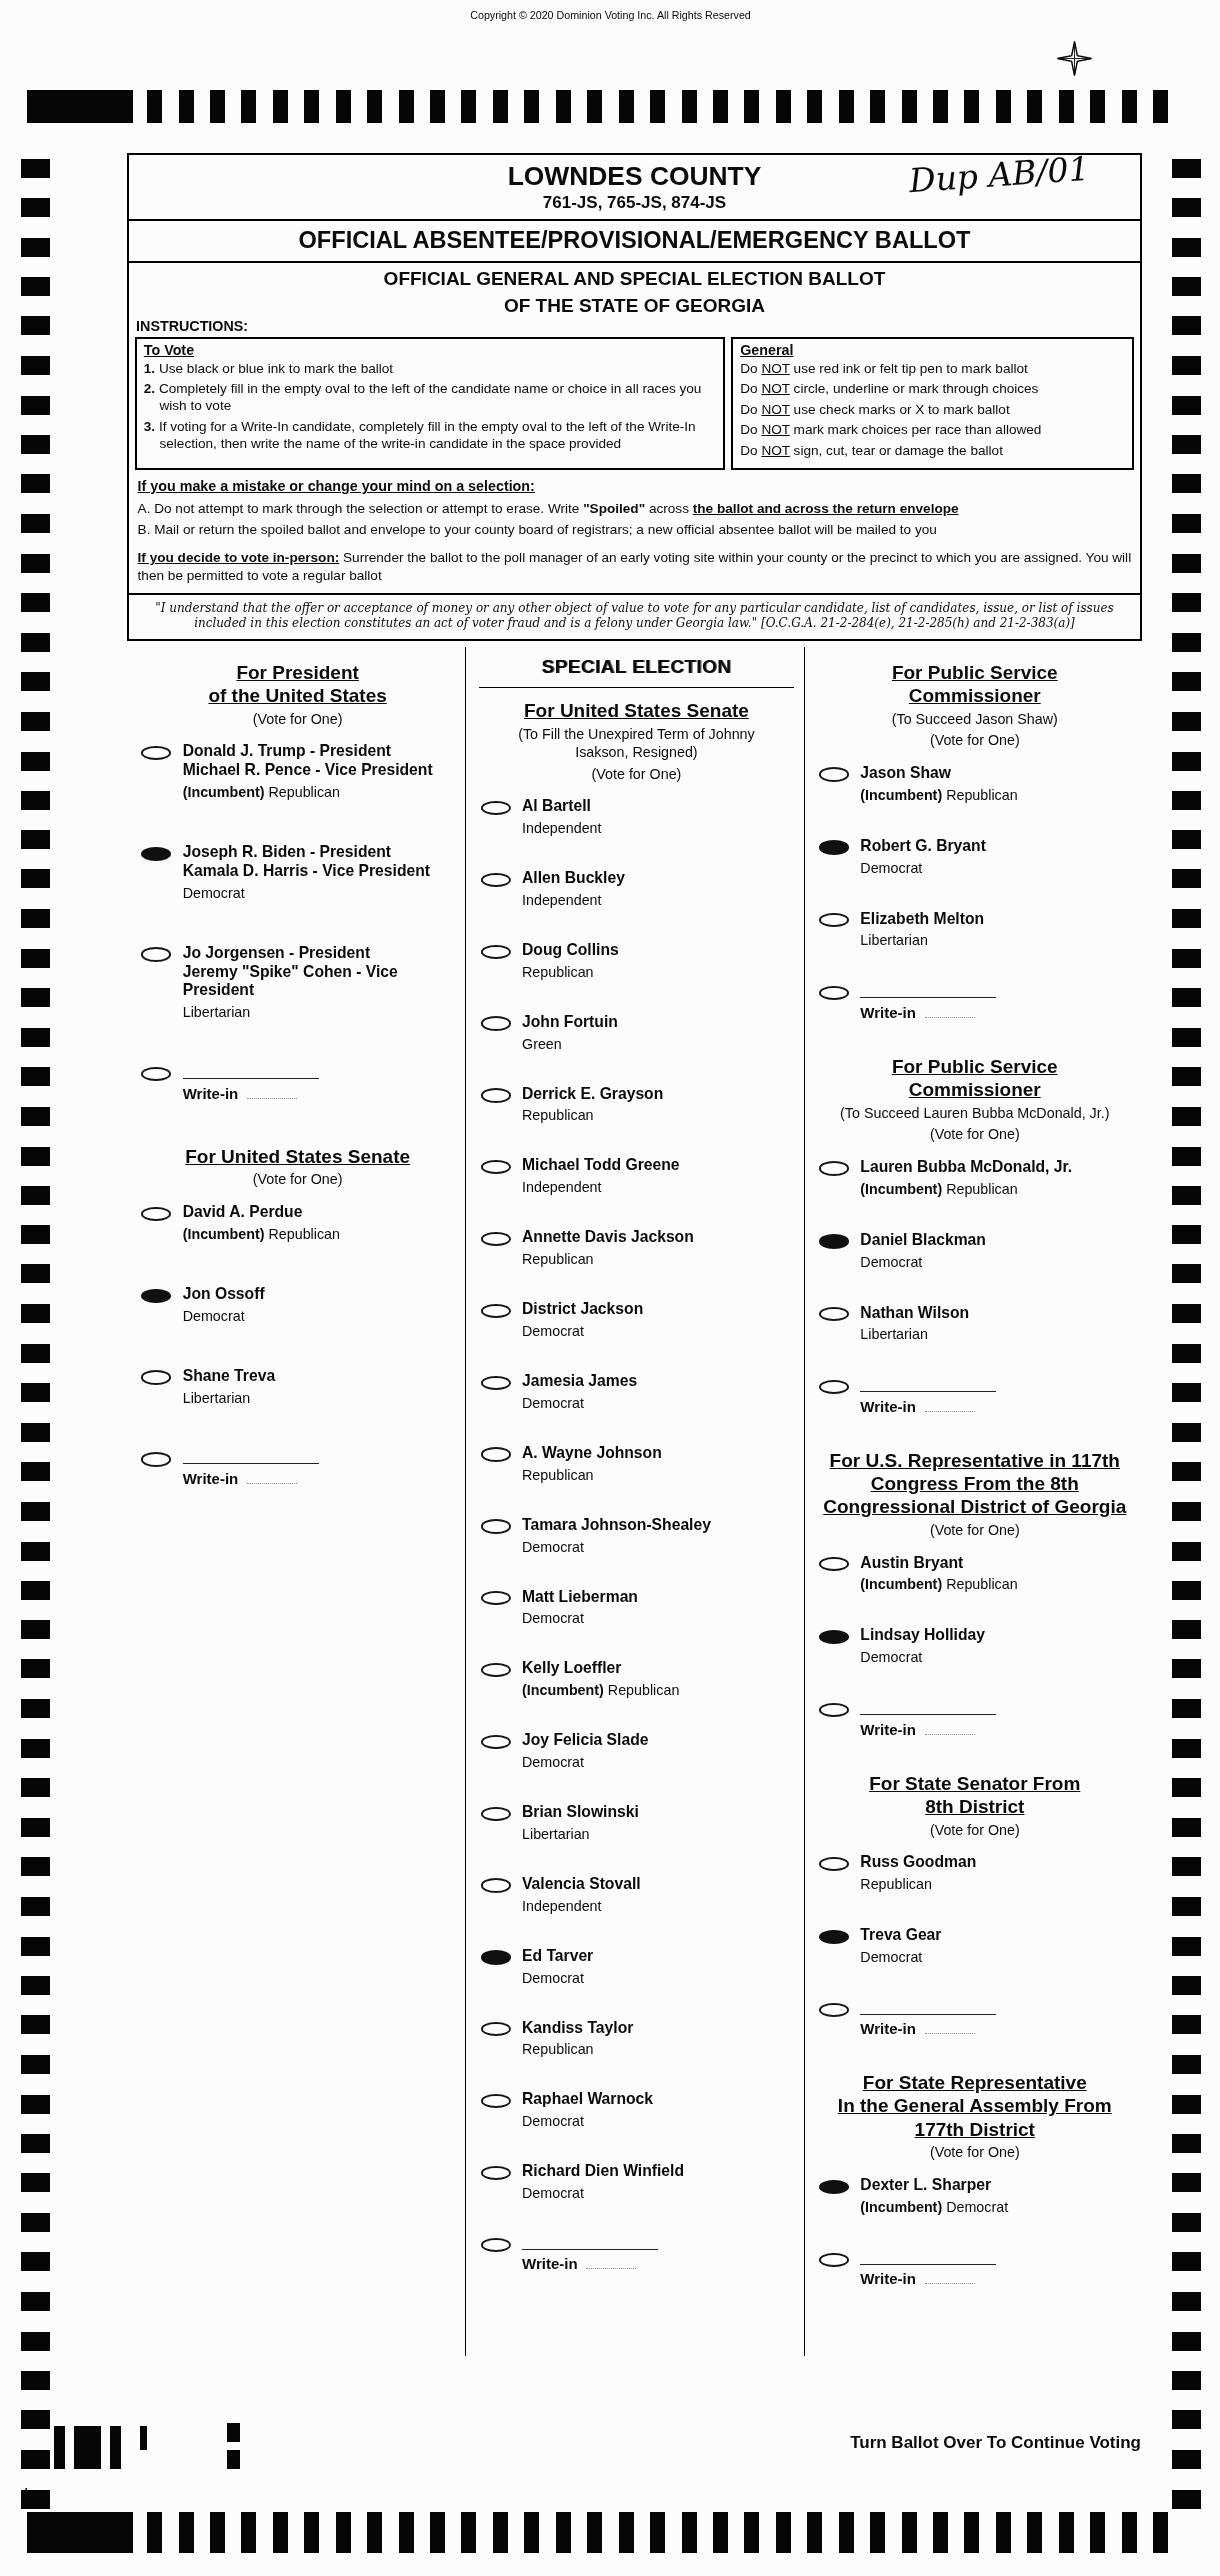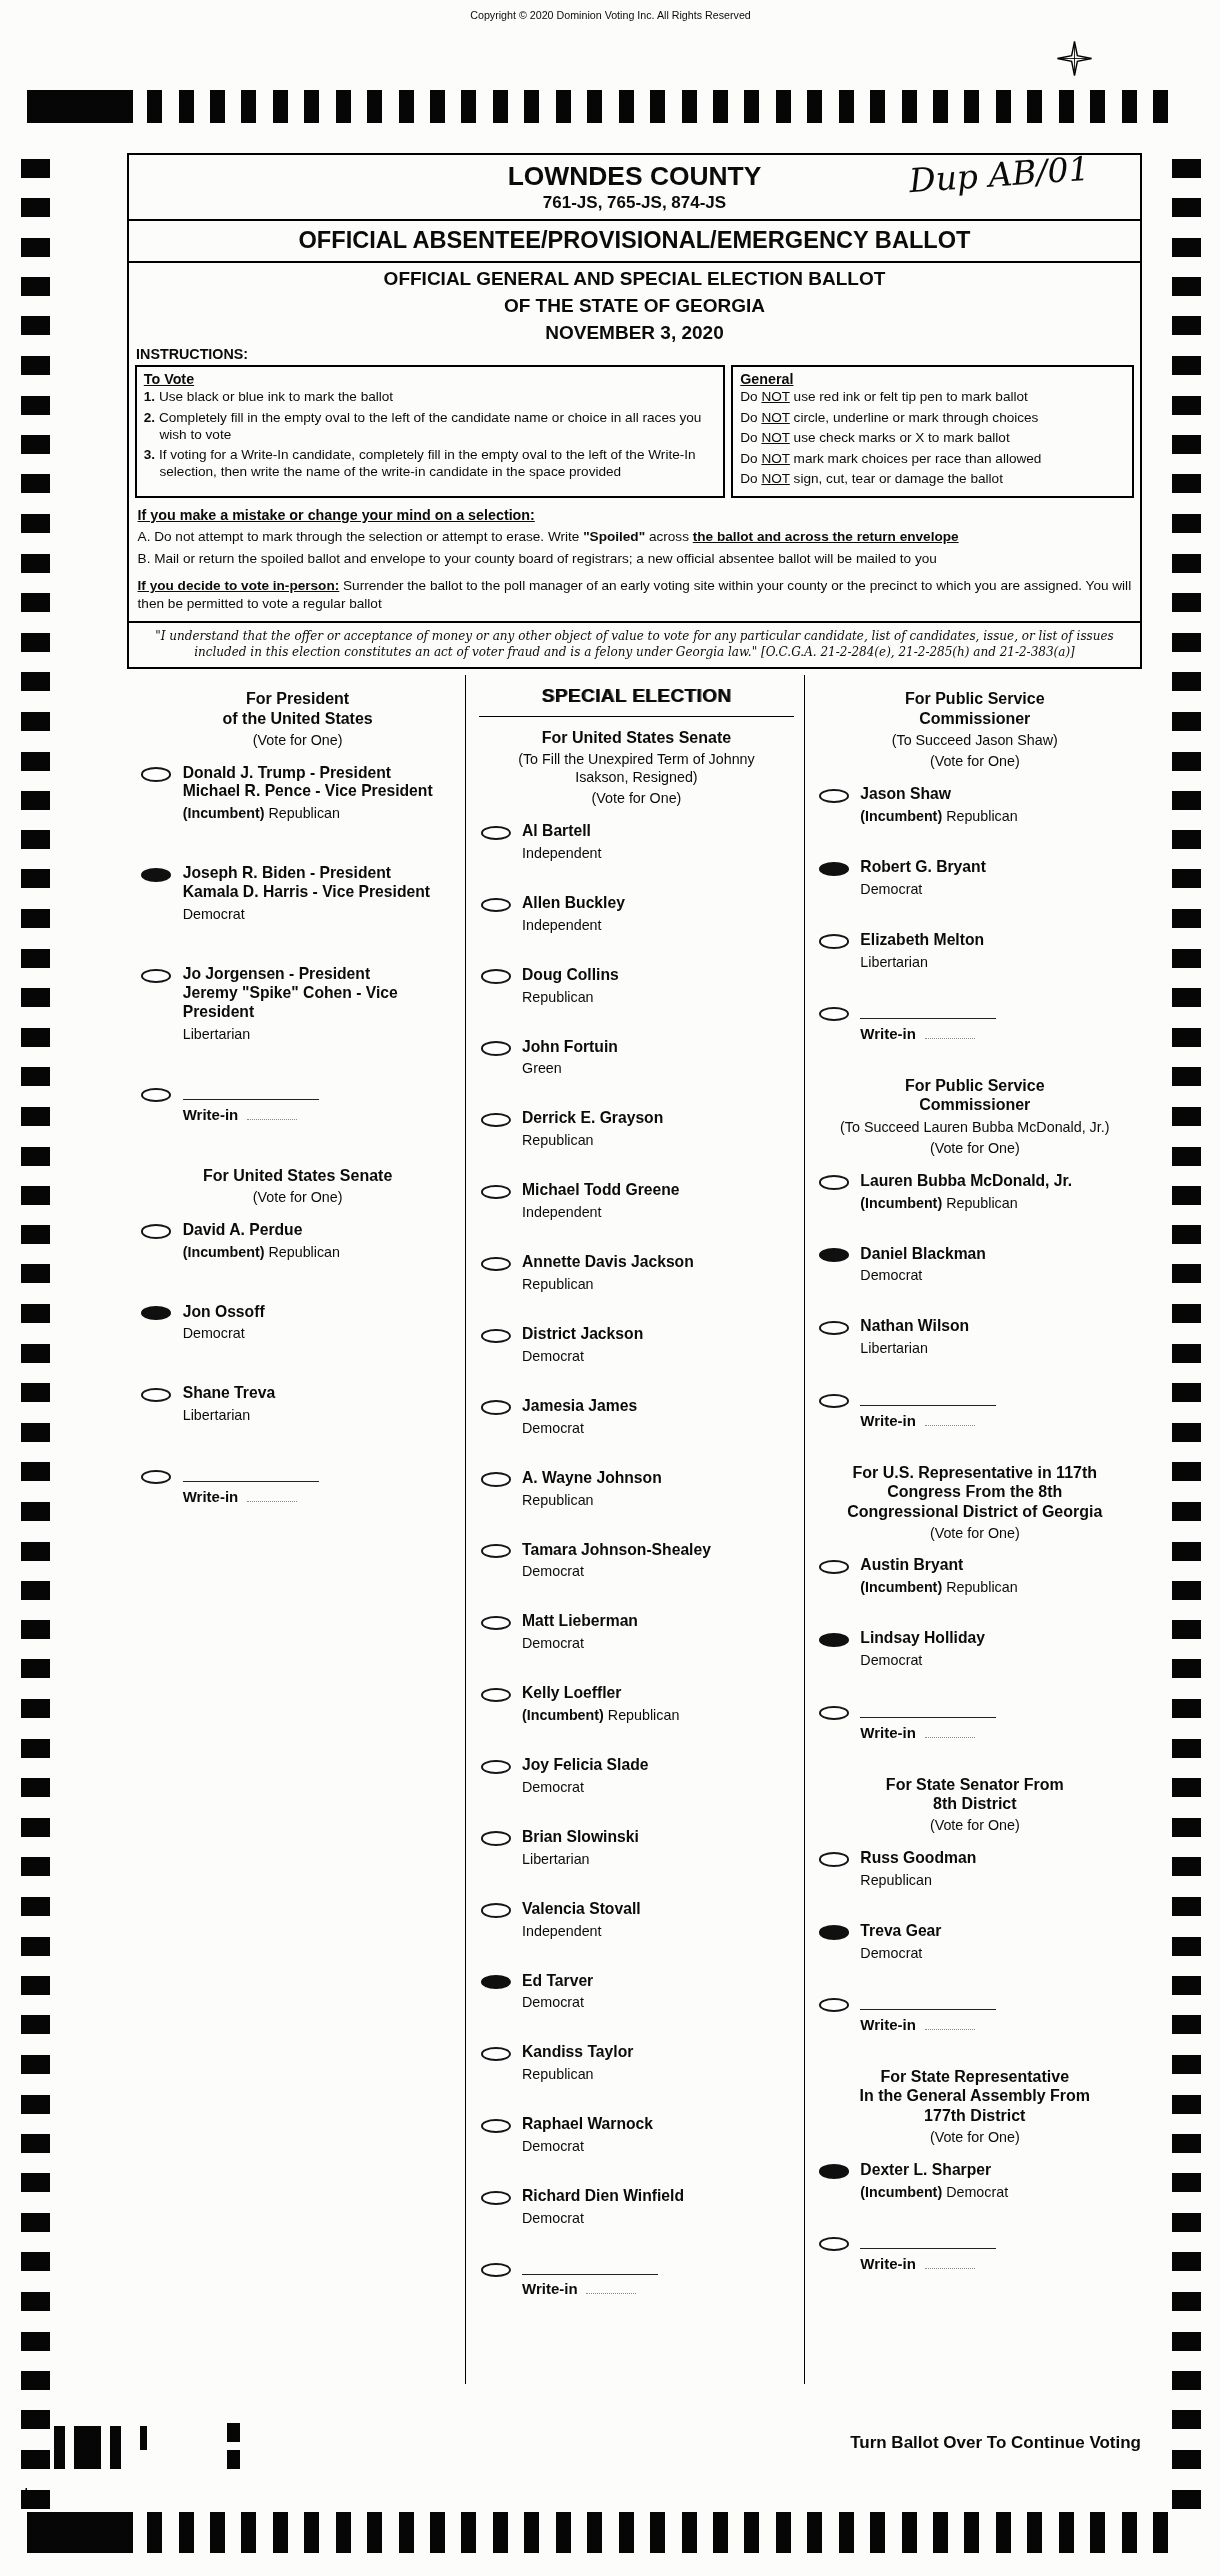--- a/index.html
+++ b/index.html
@@ -36,21 +36,21 @@
            font-size:12px; text-align:center; padding:5.7px 14.3px 7.1px; line-height:1.3; }
   .b { font-weight:bold; }
   .u { text-decoration:underline; }
   .columns { display:flex; align-items:stretch; margin-top:5.7px; min-height:1709px; }
   .col { width:33.333%; padding:2.9px 7.1px 0 10px; }
   .col + .col { border-left:1.4px solid #000; }
   .col-banner { text-align:center; font-size:19px; font-weight:bold; letter-spacing:0.4px;
                 padding:5.7px 0 8.6px; border-bottom:1.4px solid #000; margin:1.4px 2.9px 11.4px;
                 text-shadow:1.1px 0 0 rgba(0,0,0,.6); }
   .contest-head { text-align:center; margin:11.4px 0 15.7px; }
-  .contest-title { font-size:16px; font-weight:bold; line-height:1.22; }
+  .contest-title { font-size:19px; font-weight:bold; line-height:1.22;text-decoration:underline; }
   .contest-sub { font-size:14.3px; line-height:1.25; margin-top:3.6px; }
   .contest-vote { font-size:14.3px; margin-top:3.6px; }
   .cand { display:flex; align-items:flex-start; margin:0 0 34px 4.3px; }
   #col-0 .cand { margin-bottom:43px; }
   #col-1 .cand { margin-bottom:33px; }
   #col-2 .cand { margin-bottom:34px; }
   .oval { flex:0 0 auto; width:30px; height:14.3px; border:2.1px solid #161616; border-radius:50%;
           margin:3.6px 11.4px 0 0; background:#fff; }
   .oval.filled { background:#101010; border-color:#101010; }
   .cand-name { font-size:15.7px; font-weight:bold; line-height:1.2; }
@@ -75,21 +75,20 @@
   <div class="content">
     <div class="top-box">
       <div class="handwriting">Dup AB/01</div>
       <div class="county">LOWNDES COUNTY</div>
       <div class="precincts">761-JS, 765-JS, 874-JS</div>
       <div class="rule"></div>
       <div class="title1">OFFICIAL ABSENTEE/PROVISIONAL/EMERGENCY BALLOT</div>
       <div class="rule"></div>
       <div class="title2">OFFICIAL GENERAL AND SPECIAL ELECTION BALLOT</div>
       <div class="title2">OF THE STATE OF GEORGIA</div>
-      <div class="title2 date">NOVEMBER 3, 2020</div>
       <div class="instr-label">INSTRUCTIONS:</div>
       <div class="boxes">
         <div class="ibox tovote">
           <div class="ibox-title">To Vote</div>
           <div id="to-vote-list">
               <div class="instr-line"><span class="b ">1.</span><span> Use black or blue ink to mark the ballot</span></div>
               <div class="instr-line"><span class="b ">2.</span><span> Completely fill in the empty oval to the left of the candidate name or choice in all races you wish to vote</span></div>
               <div class="instr-line"><span class="b ">3.</span><span> If voting for a Write-In candidate, completely fill in the empty oval to the left of the Write-In selection, then write the name of the write-in candidate in the space provided</span></div>
             </div>
         </div>

